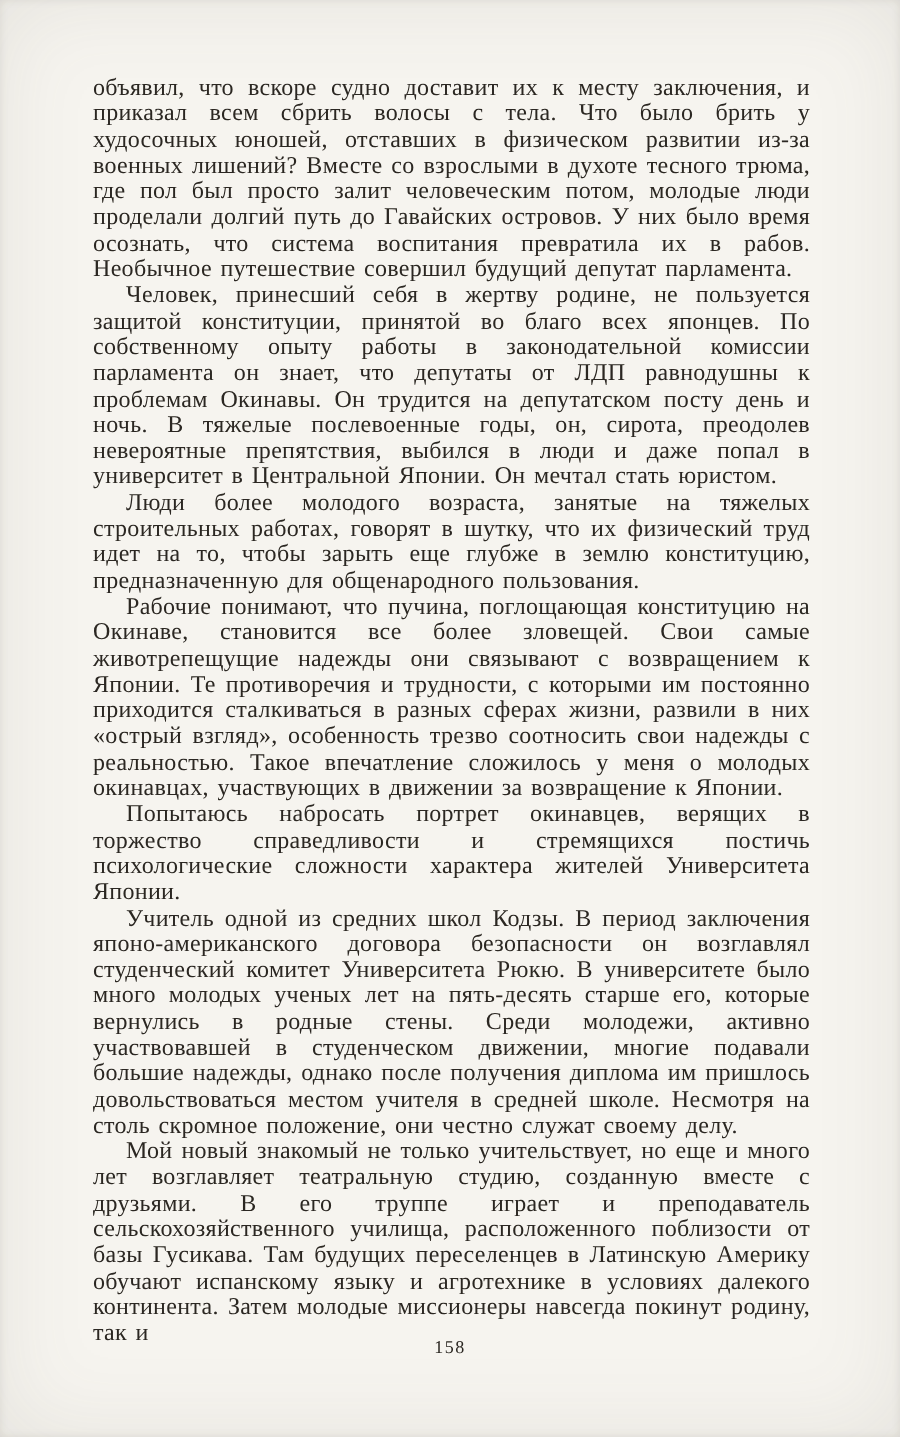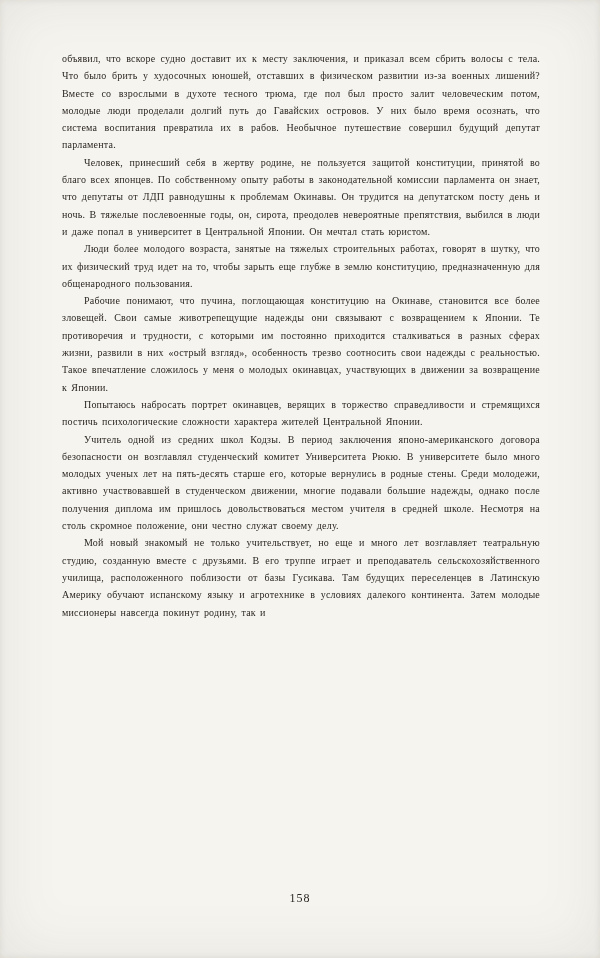--- a/index.html
+++ b/index.html
@@ -20,21 +20,21 @@
   }
   .text-block {
     position: absolute;
     top: 50px;
     left: 62px;
     right: 60px;
   }
   p.para {
     margin: 0;
     text-align: justify;
-    font-size: 10px;
+    font-size: 16px;
     line-height: 17.3px;
     letter-spacing: 0.2px;
     word-spacing: 1.5px;
     hyphens: auto;
   }
   p.para.indent {
     text-indent: 22px;
   }
   .underlined {
     text-underline-offset: 2px;
@@ -52,18 +52,18 @@
 </style>
 </head>
 <body>
 
 <div class="page">
   <div class="text-block">
       <p class="para">объявил, что вскоре судно доставит их к месту заключения, и приказал всем сбрить волосы с тела. Что было брить у худосочных юношей, отставших в физическом развитии из-за военных лишений? Вместе со взрослыми в духоте тесного трюма, где пол был просто залит человеческим потом, молодые люди проделали долгий путь до Гавайских островов. У них было время осознать, что система воспитания превратила их в рабов. Необычное путешествие совершил будущий депутат парламента.</p>
       <p class="para indent">Человек, принесший себя в жертву родине, не пользуется защитой конституции, принятой во благо всех японцев. По собственному опыту работы в законодательной комиссии парламента он знает, что депутаты от ЛДП равнодушны к проблемам Окинавы. Он трудится на депутатском посту день и ночь. В тяжелые послевоенные годы, он, сирота, преодолев невероятные препятствия, выбился в люди и даже попал в университет в <span class="underlined">Центральной Японии</span>. Он мечтал стать юристом.</p>
       <p class="para indent">Люди более молодого возраста, занятые на тяжелых строительных работах, говорят в шутку, что их физический труд идет на то, чтобы зарыть еще глубже в землю конституцию, предназначенную для общенародного пользования.</p>
       <p class="para indent">Рабочие понимают, что пучина, поглощающая конституцию на Окинаве, становится все более зловещей. Свои самые животрепещущие надежды они связывают с возвращением к Японии. Те противоречия и трудности, с которыми им постоянно приходится сталкиваться в разных сферах жизни, развили в них «острый взгляд», особенность трезво соотносить свои надежды с реальностью. Такое впечатление сложилось у меня о молодых окинавцах, участвующих в движении за возвращение к Японии.</p>
-      <p class="para indent">Попытаюсь набросать портрет окинавцев, верящих в торжество справедливости и стремящихся постичь психологические сложности характера жителей <span class="underlined">Центральной</span> Японии.</p>
+      <p class="para indent">Попытаюсь набросать портрет окинавцев, верящих в торжество справедливости и стремящихся постичь психологические сложности характера жителей <span class="underlined">Университета</span> Японии.</p>
       <p class="para indent">Учитель одной из средних школ Кодзы. В период заключения японо-американского договора безопасности он возглавлял студенческий комитет Университета Рюкю. В университете было много молодых ученых лет на пять-десять старше его, которые вернулись в родные стены. Среди молодежи, активно участвовавшей в студенческом движении, многие подавали большие надежды, однако после получения диплома им пришлось довольствоваться местом учителя в средней школе. Несмотря на столь скромное положение, они честно служат своему делу.</p>
       <p class="para indent">Мой новый знакомый не только учительствует, но еще и много лет возглавляет театральную студию, созданную вместе с друзьями. В его труппе играет и преподаватель сельскохозяйственного училища, расположенного поблизости от базы Гусикава. Там будущих переселенцев в Латинскую Америку обучают испанскому языку и агротехнике в условиях далекого континента. Затем молодые миссионеры навсегда покинут родину, так и</p>
     </div>
   <div class="page-number">158</div>
 </div>
 
 </body></html>

